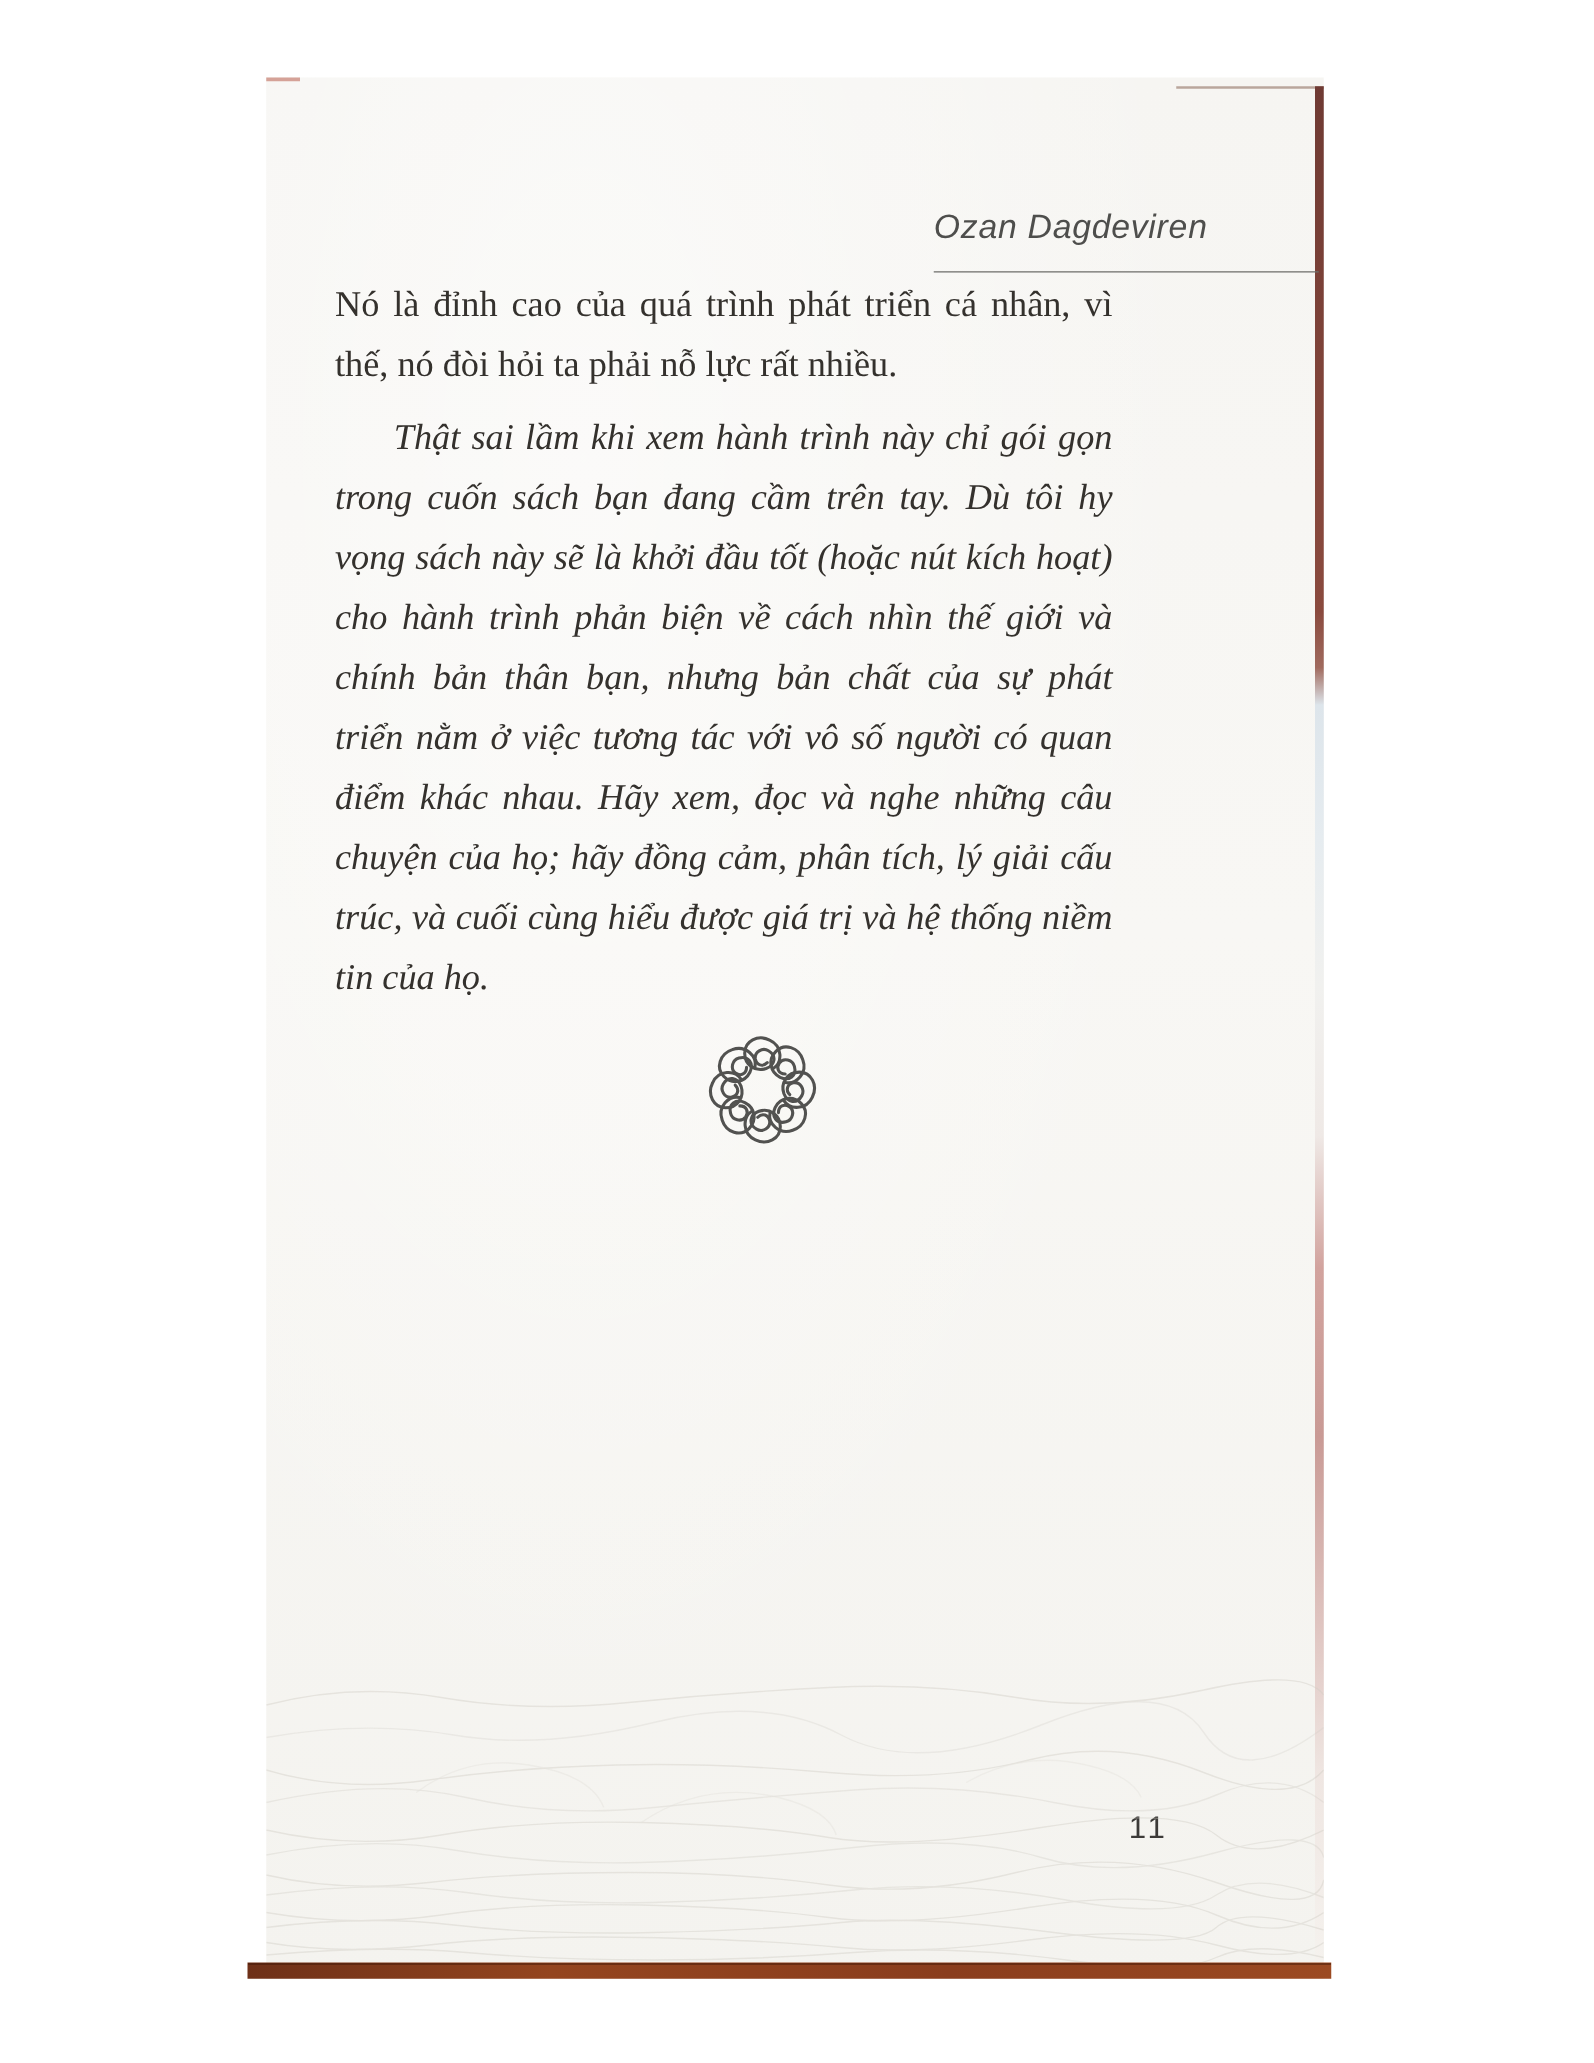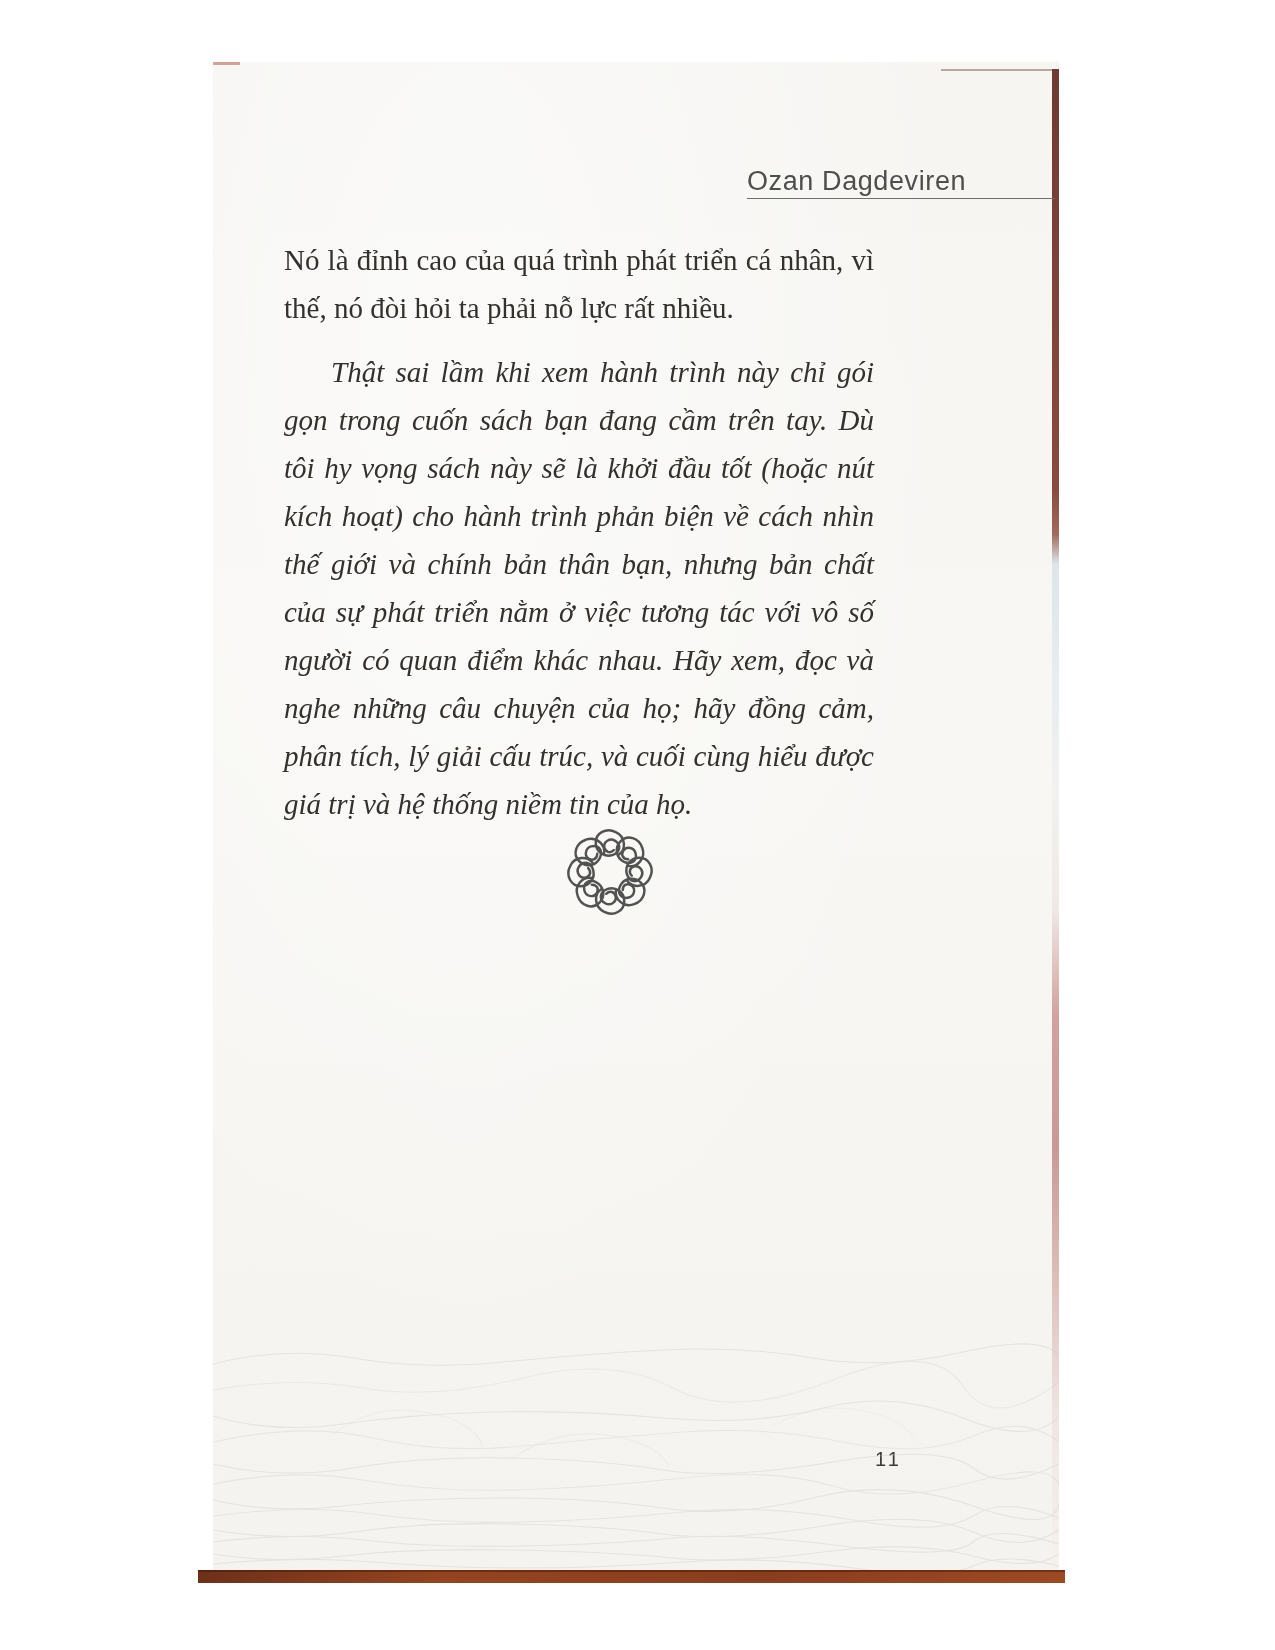--- a/index.html
+++ b/index.html
@@ -42,55 +42,56 @@
     background: linear-gradient(180deg,
       #6f3a33 0%, #84463b 20%, #8a4a3e 28%, #a06a5e 31%,
       #dde5eb 33%, #e6ecf0 40%, #f1f1ef 48%, #efe9e6 56%,
       #d2a39e 63%, #c99a95 72%, #ddc0bc 81%, #efe6e2 90%, #f5f2ee 100%);
   }
 
   
   .header {
     position: absolute;
     left: 534px; right: 4px; top: 104px;
-    padding-bottom: 1px;
+    padding-bottom: 20px;
     border-bottom: 1.5px solid #6d6d6a;
     font-family: "Liberation Sans", sans-serif;
     font-size: 27px; font-weight: 300;
     letter-spacing: 0.6px;
     color: #4e4e4c;
+    font-style: italic;
   }
 
   
   .text-block {
     position: absolute;
     left: 55px; top: 158px;
     width: 622px;
     font-family: "Liberation Serif", serif;
     font-size: 29px;
     line-height: 48px;
     color: #34312d;
     text-align: justify;
   }
-  .text-block p { margin: 16px; }
+  .text-block p { margin: 0; }
   .text-block p + p { margin-top: 10px; text-indent: 47px; font-style: italic; }
 
   
   .ornament {
     position: absolute;
     left: 340px; top: 752px;
     width: 114px; height: 114px;
   }
 
   
   .page-num {
     position: absolute;
-    left: 662px; top: 1386px;
+    left: 690px; top: 1386px;
     font-family: "Liberation Sans", sans-serif;
-    font-size: 20px; font-weight: 500;
+    font-size: 25px; font-weight: 500;
     letter-spacing: 3px;
     color: #3c3a38;
   }
 
   
   .waves {
     position: absolute;
     left: 0; bottom: 13px;
     width: 846px; height: 232px;
     opacity: .75;

